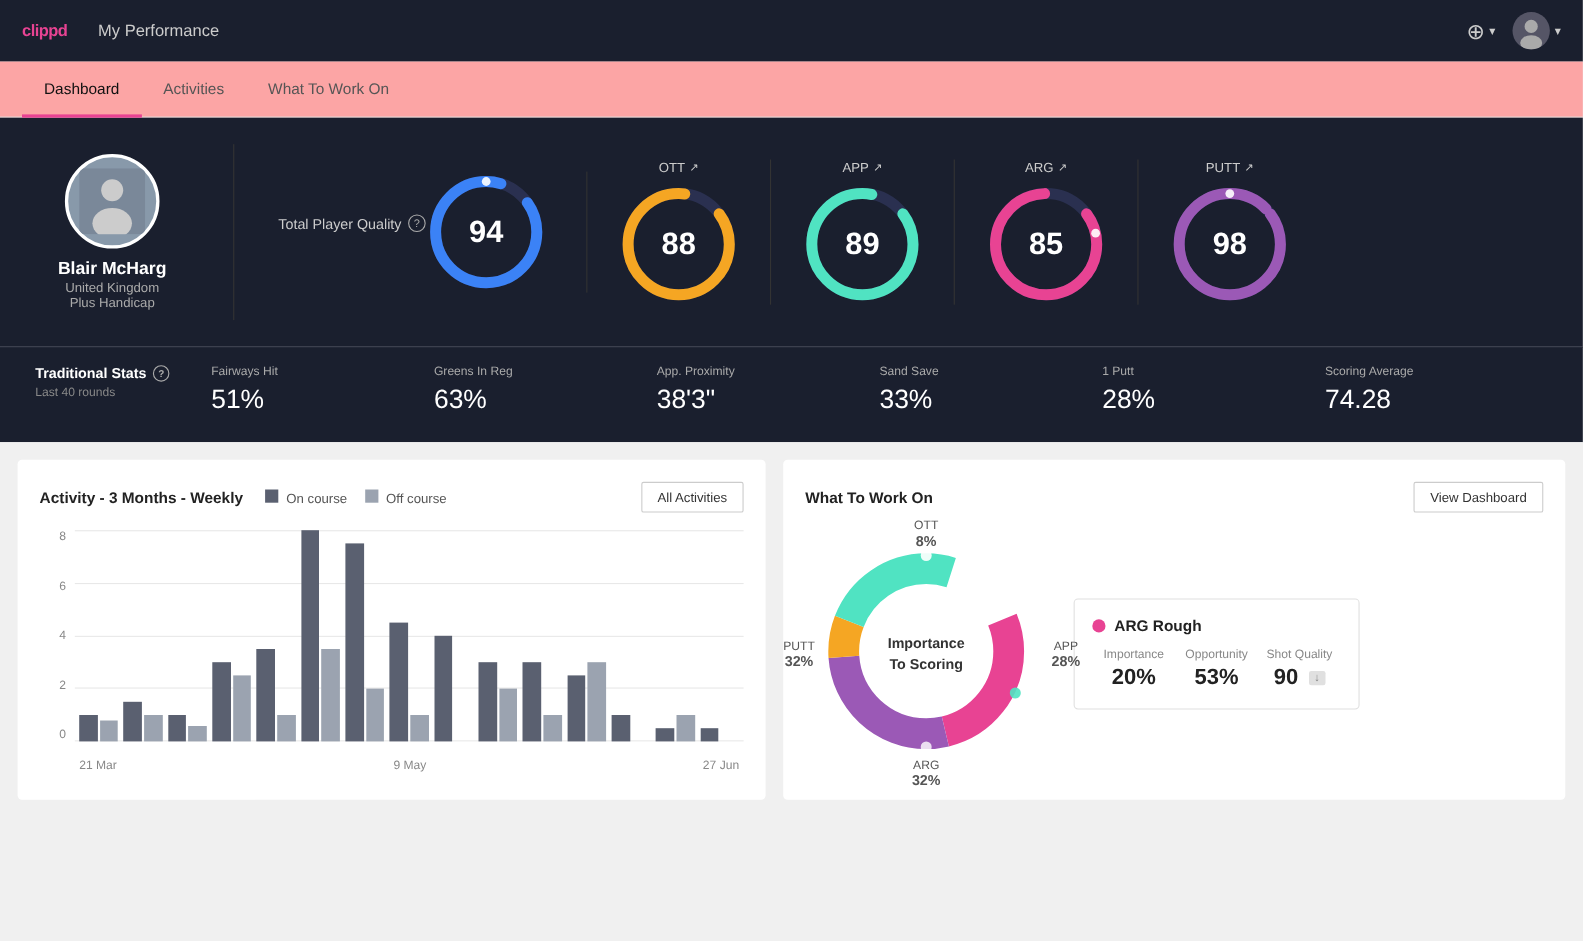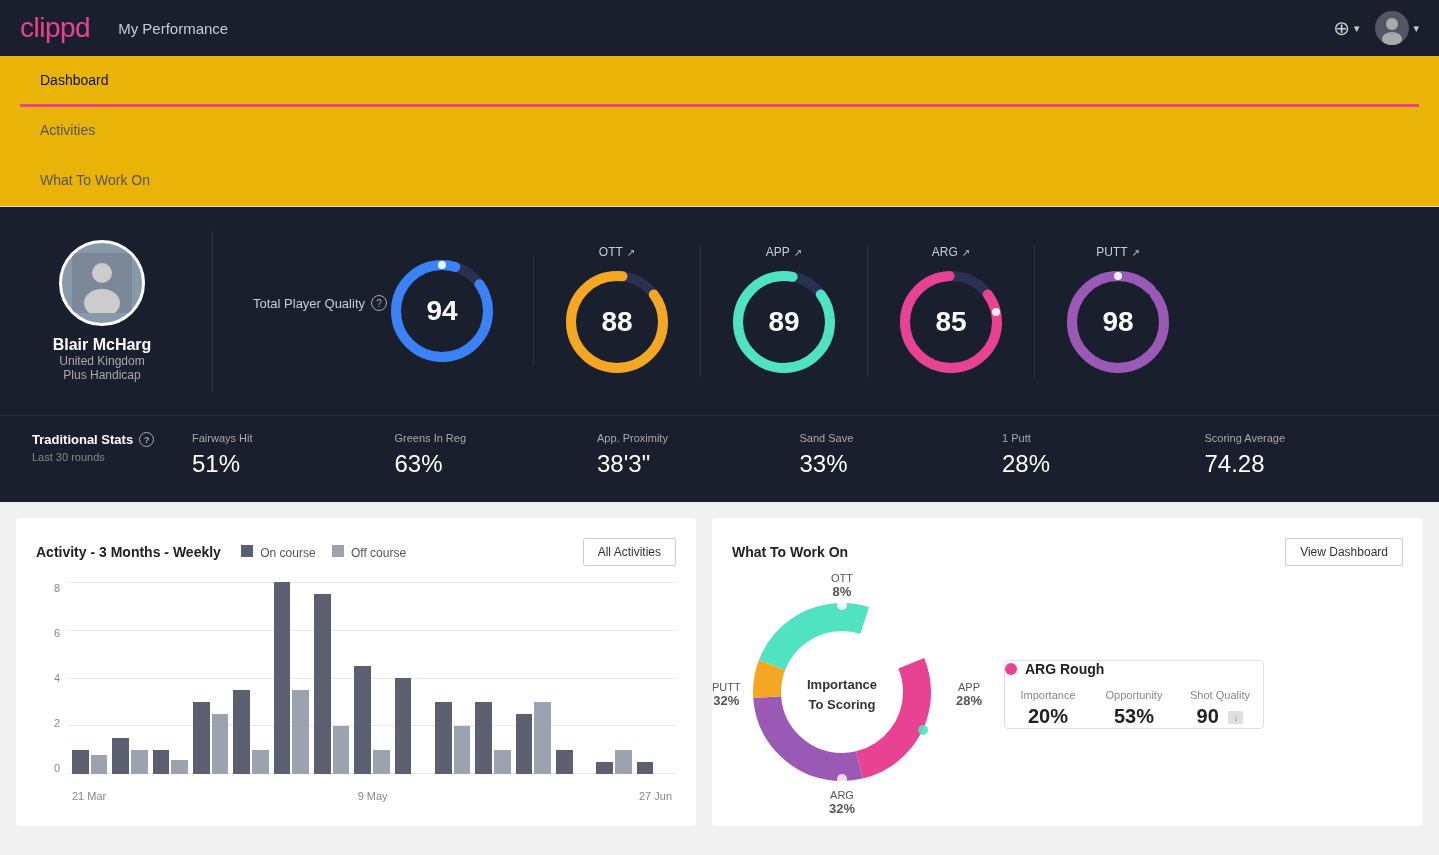--- a/index.html
+++ b/index.html
@@ -8,21 +8,21 @@
     
     .header {
       background: #1a1f2e;
       display: flex;
       align-items: center;
       padding: 0 20px;
       height: 56px;
       justify-content: space-between;
     }
     .header-logo { display: flex; align-items: center; gap: 8px; }
-    .logo-text { color: #e84393; font-size: 28px; font-weight: 400; letter-spacing: -0.5px; }
+    .logo-text { color: #e84393; font-size: 15px; font-weight: 700; letter-spacing: -0.5px; }
     .header-title { color: #ccc; font-size: 15px; margin-left: 20px; }
     .header-right { display: flex; align-items: center; gap: 16px; }
     .header-btn {
       color: #ccc;
       font-size: 20px;
       cursor: pointer;
       display: flex;
       align-items: center;
       gap: 4px;
     }
@@ -30,25 +30,24 @@
       width: 34px; height: 34px;
       border-radius: 50%;
       background: #556;
       overflow: hidden;
       display: flex; align-items: center; justify-content: center;
       color: #fff; font-size: 12px;
     }
 
     
     .tabs {
-      background: #eab308;
+      background: #fca5a5;
       display: flex;
       border-bottom: 1px solid #e0e0e0;
       padding: 0 20px;
-      flex-direction: column;
     }
     .tab {
       padding: 16px 20px;
       font-size: 14px;
       color: #555;
       cursor: pointer;
       border-bottom: 3px solid transparent;
       margin-bottom: -1px;
     }
     .tab.active {
@@ -171,22 +170,22 @@
     .chart-legend { display: flex; align-items: center; gap: 16px; font-size: 12px; color: #555; }
     .legend-dot { width: 12px; height: 12px; display: inline-block; margin-right: 4px; }
 
     
     .wtwo-content { display: flex; gap: 24px; align-items: center; }
 
     
     .card-panel {
       border: 1px solid #e0e0e0;
       border-radius: 4px;
+      padding: 16px;
       min-width: 260px;
-      margin-left: 28px;
     }
     .card-title-row { display: flex; align-items: center; gap: 8px; margin-bottom: 12px; }
     .card-dot { width: 12px; height: 12px; border-radius: 50%; background: #e84393; }
     .card-title { font-size: 14px; font-weight: 600; color: #222; }
     .card-metrics { display: flex; gap: 0; }
     .card-metric { flex: 1; text-align: center; }
     .card-metric-label { font-size: 11px; color: #888; margin-bottom: 4px; }
     .card-metric-value { font-size: 20px; font-weight: 700; color: #222; }
     .card-metric-tag { display: inline-block; background: #e0e0e0; color: #888; font-size: 10px; padding: 1px 5px; border-radius: 2px; margin-left: 4px; vertical-align: middle; }
   </style>
@@ -316,21 +315,21 @@
     </div>
   </div>
 </section>
 
 <section class="stats-row">
   <div class="stats-title-block">
     <div class="stats-title">
       <span>Traditional Stats</span>
       <div class="help-icon" style="width:15px;height:15px;border-radius:50%;border:1px solid #aaa;display:flex;align-items:center;justify-content:center;color:#aaa;font-size:9px;">?</div>
     </div>
-    <div class="stats-subtitle">Last 30 rounds</div>
+    <div class="stats-subtitle">Last 40 rounds</div>
   </div>
   <div class="stat-item">
     <div class="stat-label">Fairways Hit</div>
     <div class="stat-value">51%</div>
   </div>
   <div class="stat-item">
     <div class="stat-label">Greens In Reg</div>
     <div class="stat-value">63%</div>
   </div>
   <div class="stat-item">

